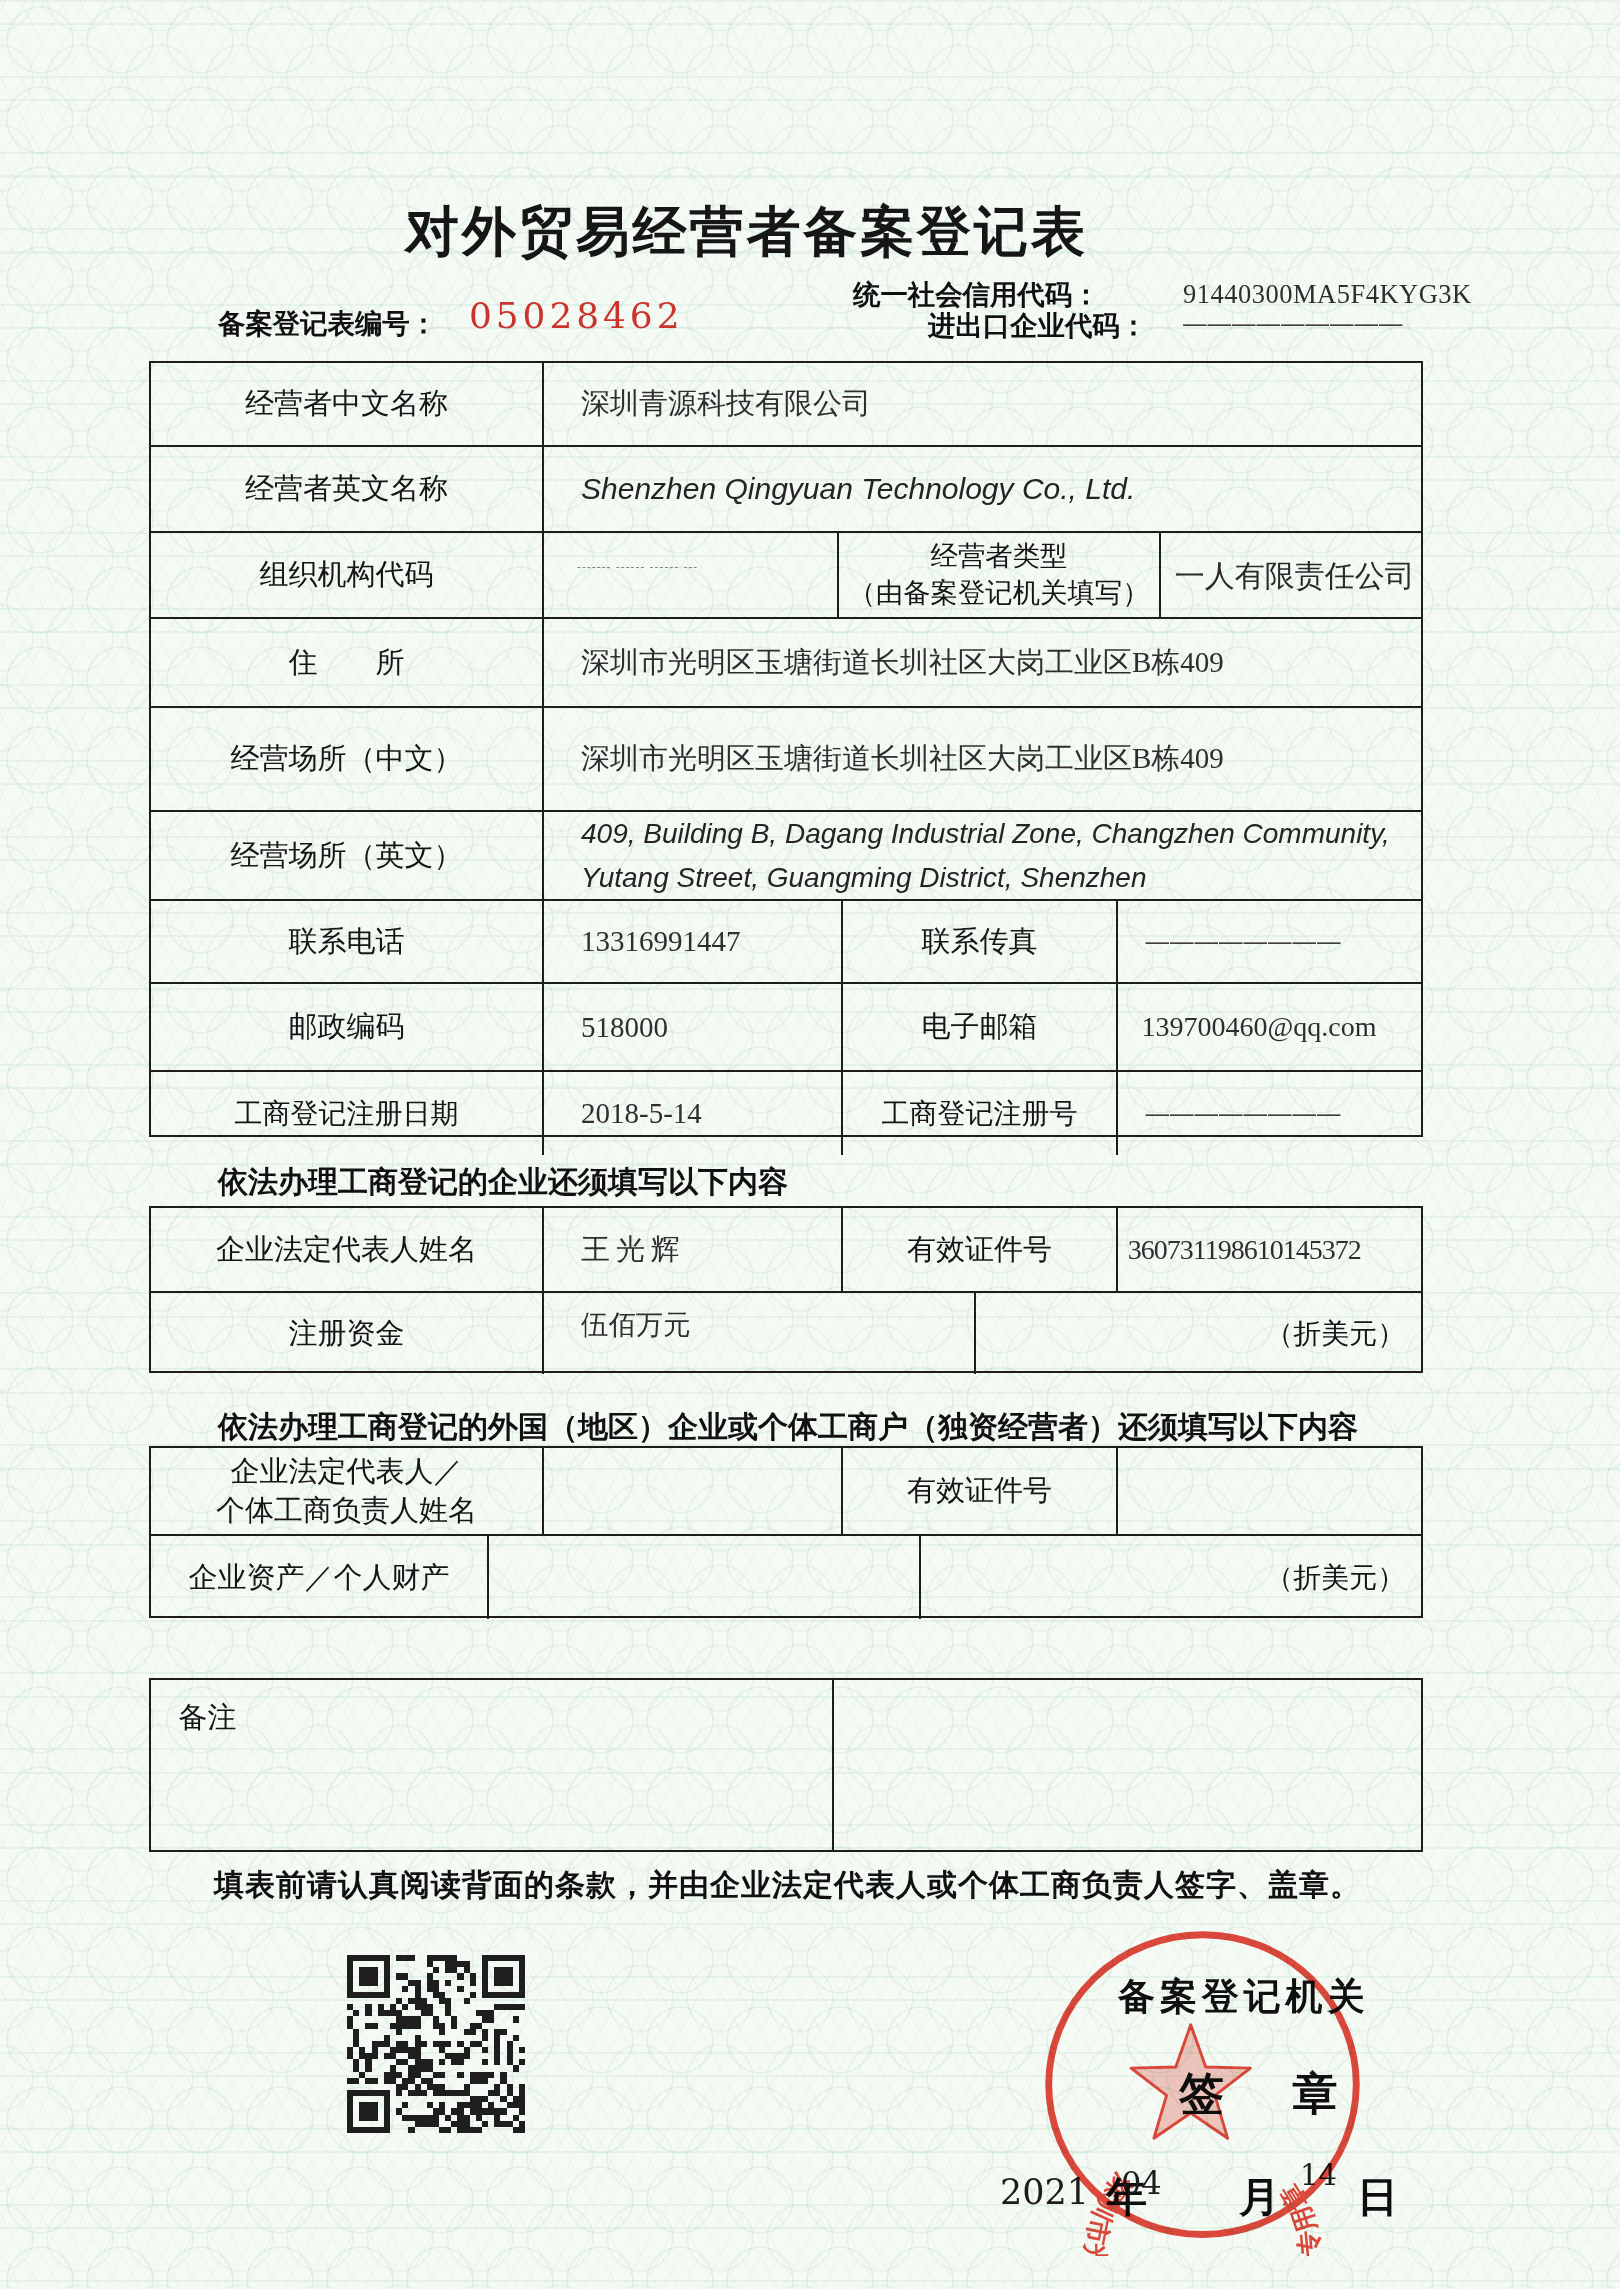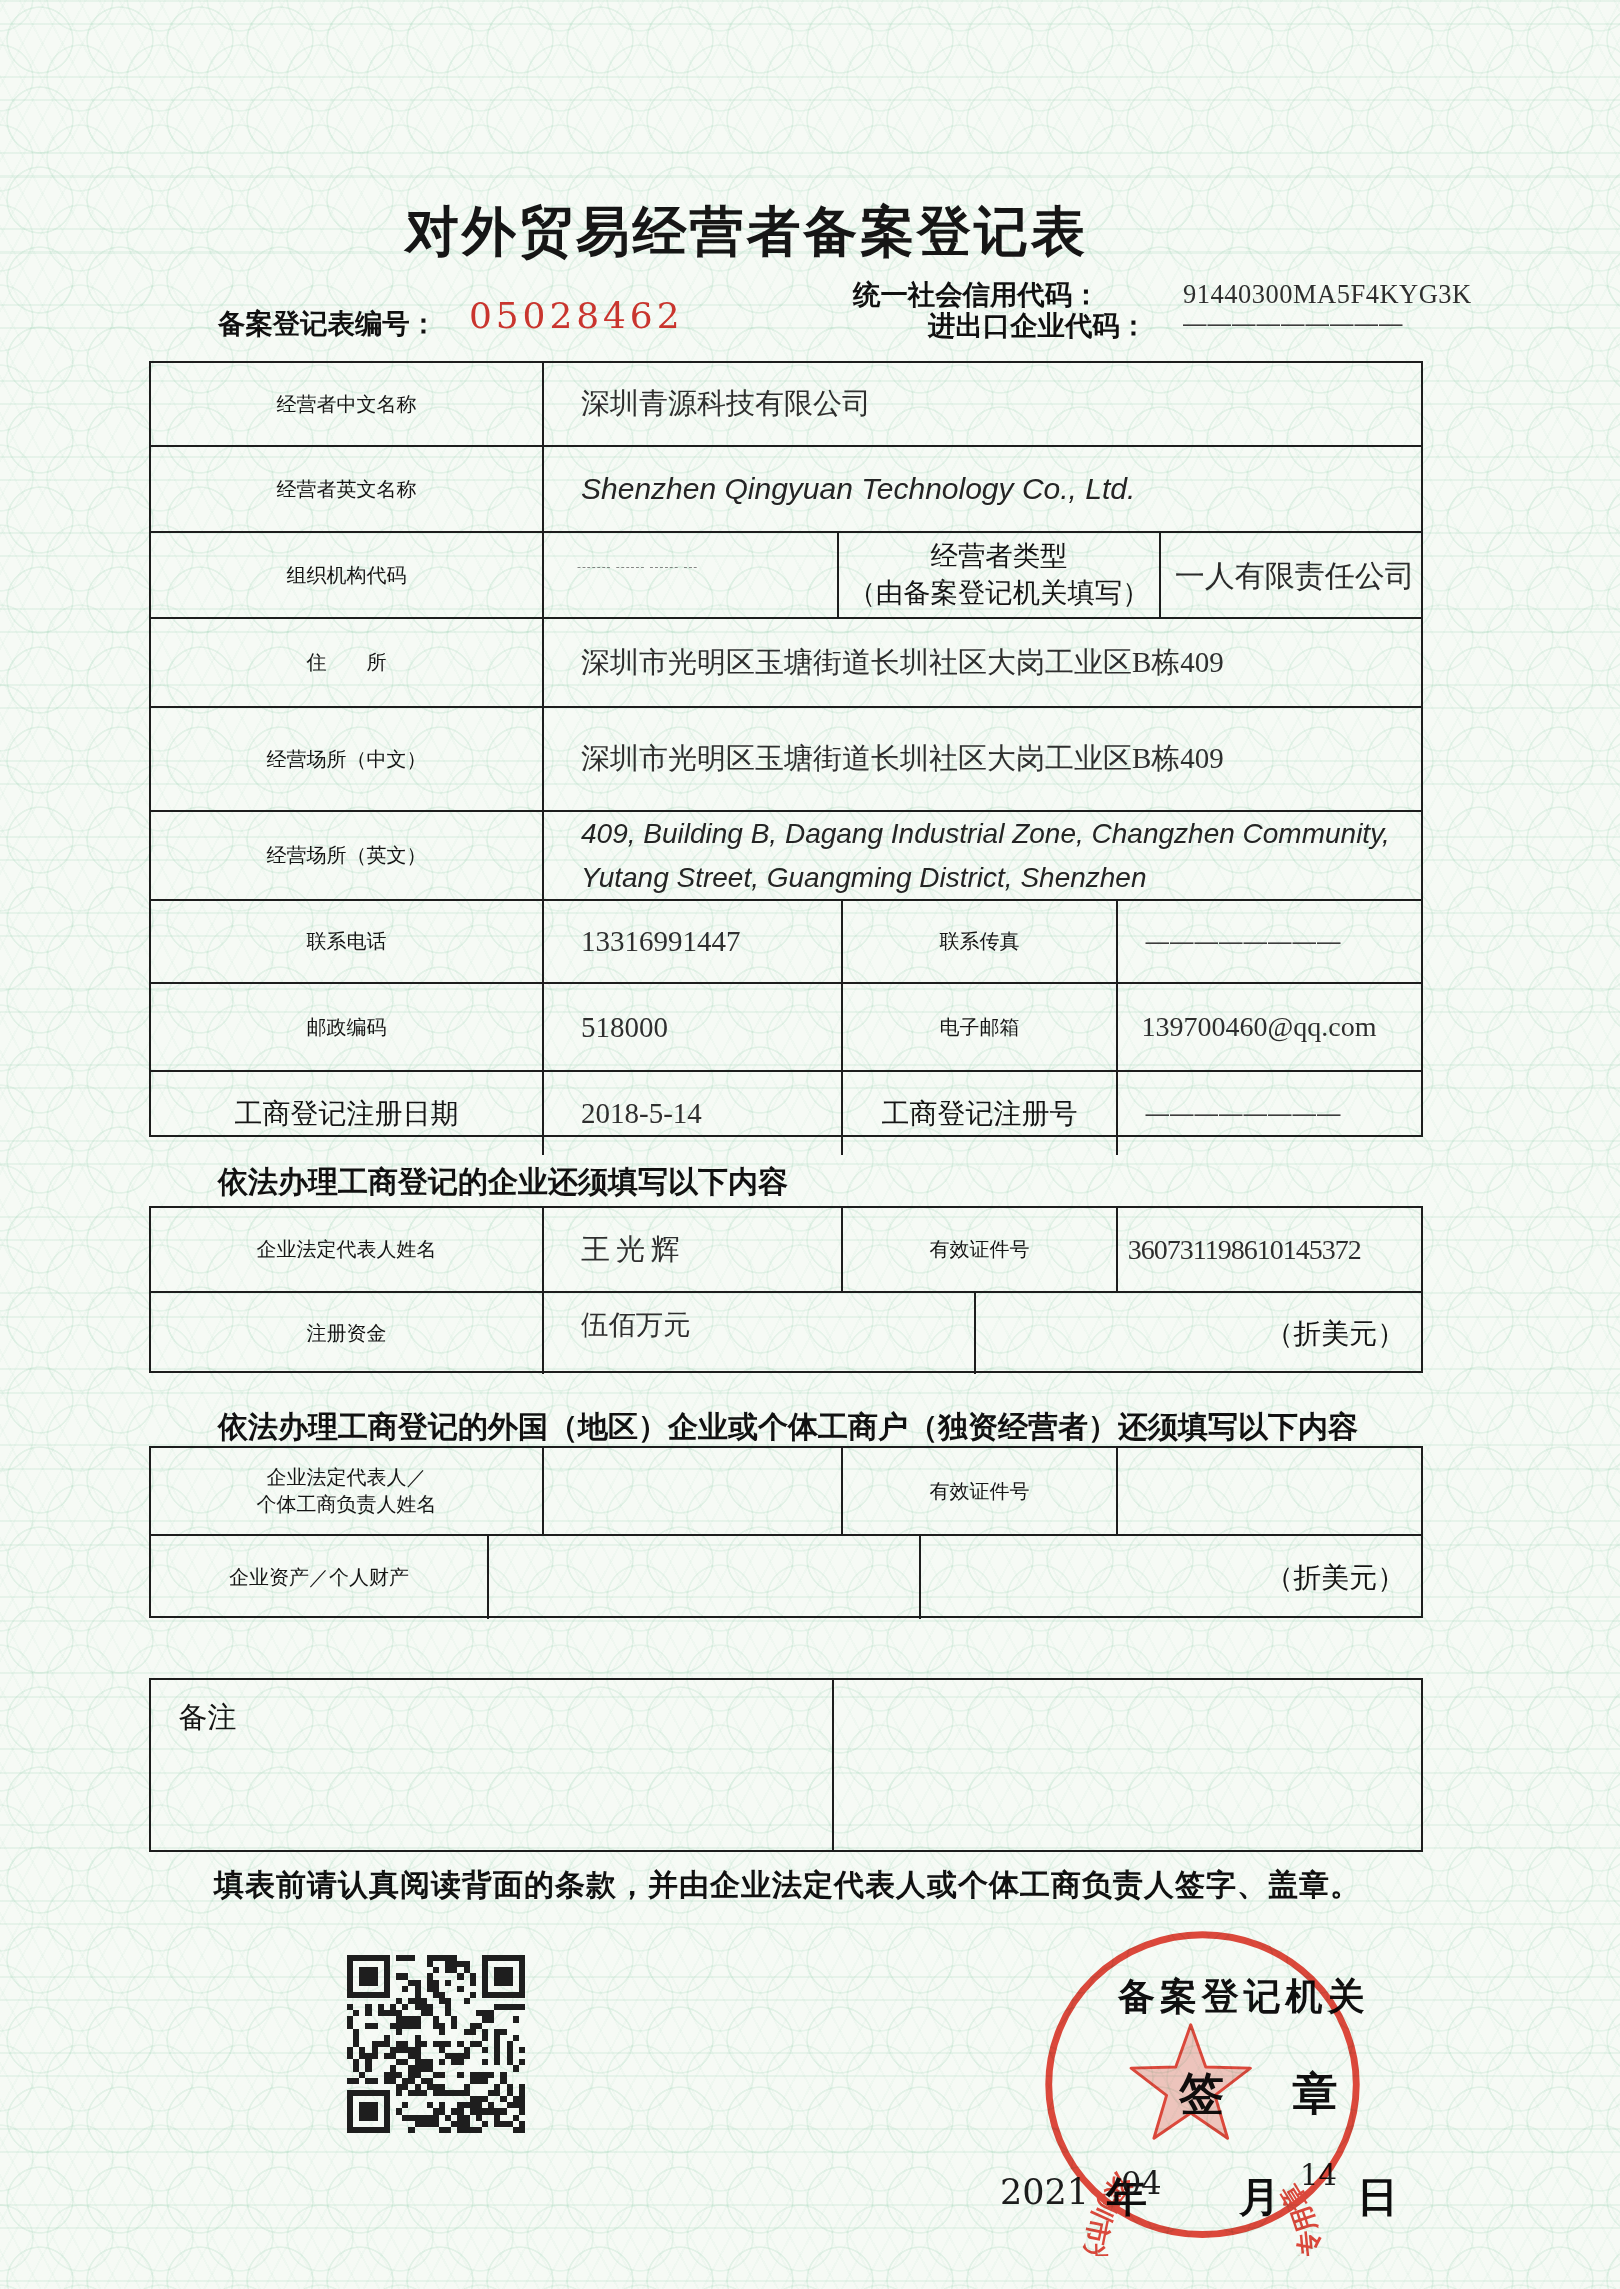--- a/index.html
+++ b/index.html
@@ -23,21 +23,21 @@
   .serifv{font-family:"Liberation Serif","DejaVu Serif",serif;color:#2e2e2e;}
   .rednum{font-family:"DejaVu Serif",serif;font-size:36px;letter-spacing:3.9px;color:#c9352e;}
   .dashes{color:#3c3c3c;font-size:23.5px;letter-spacing:1px;white-space:nowrap;}
 
   
   .tbl{position:absolute;border:2.9px solid #1d1d1d;box-sizing:border-box;display:flex;flex-direction:column;background:transparent;}
   .trow{display:flex;flex:0 0 auto;border-bottom:2px solid #1d1d1d;box-sizing:border-box;}
   .trow:last-child{border-bottom:none;}
   .tcell{box-sizing:border-box;border-right:2px solid #1d1d1d;display:flex;align-items:center;position:relative;}
   .tcell:last-child{border-right:none;}
-  .clabel{justify-content:center;text-align:center;font-size:20px;color:#151515;line-height:1.35;}
+  .clabel{justify-content:center;text-align:center;font-size:29px;color:#151515;line-height:1.35;}
   .cvalue{padding-left:37px;font-size:29px;}
   .cvalue-en{padding-left:37px;padding-right:29px;font-size:28px;color:#242424;line-height:1.55;font-style:italic;}
   .cright{justify-content:flex-end;padding-right:15.7px;font-size:28px;color:#151515;}
   .tiny-dash{font-size:11.8px;color:#4a4a4a;opacity:.75;letter-spacing:1px;position:absolute;left:33px;top:25.5px;}
   .wrapv{padding-left:13.7px;padding-right:3.9px;font-size:30px;line-height:1.5;color:#2a2a2a;}
   .idnum{padding-left:9.8px;font-size:28px;letter-spacing:-1px;}
 
   .sec-heading{font-size:30px;font-weight:bold;color:#111;}
   .notice{font-size:30px;font-weight:bold;color:#111;letter-spacing:1px;}
 

